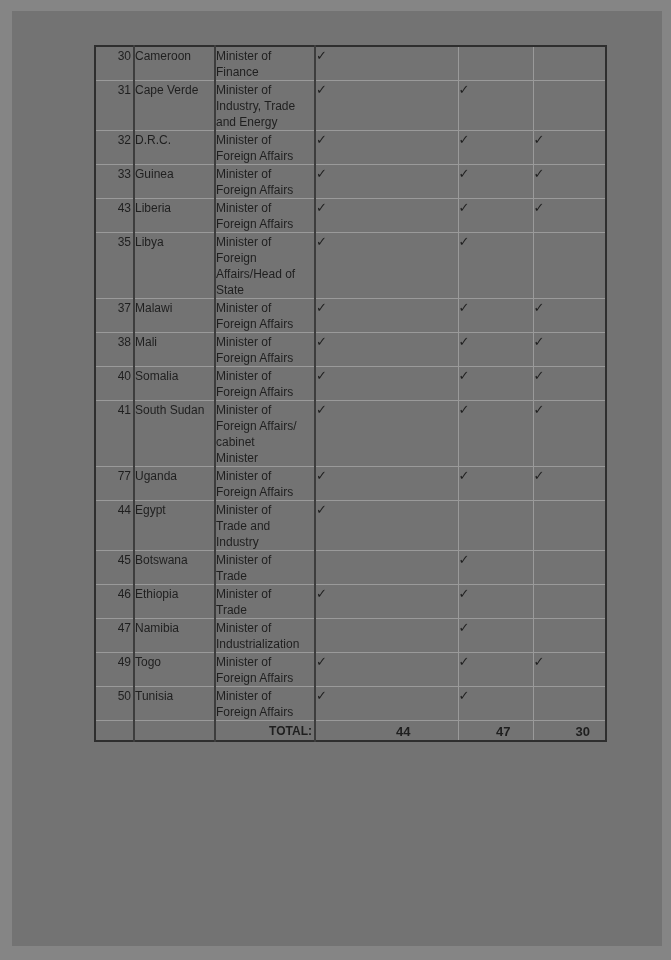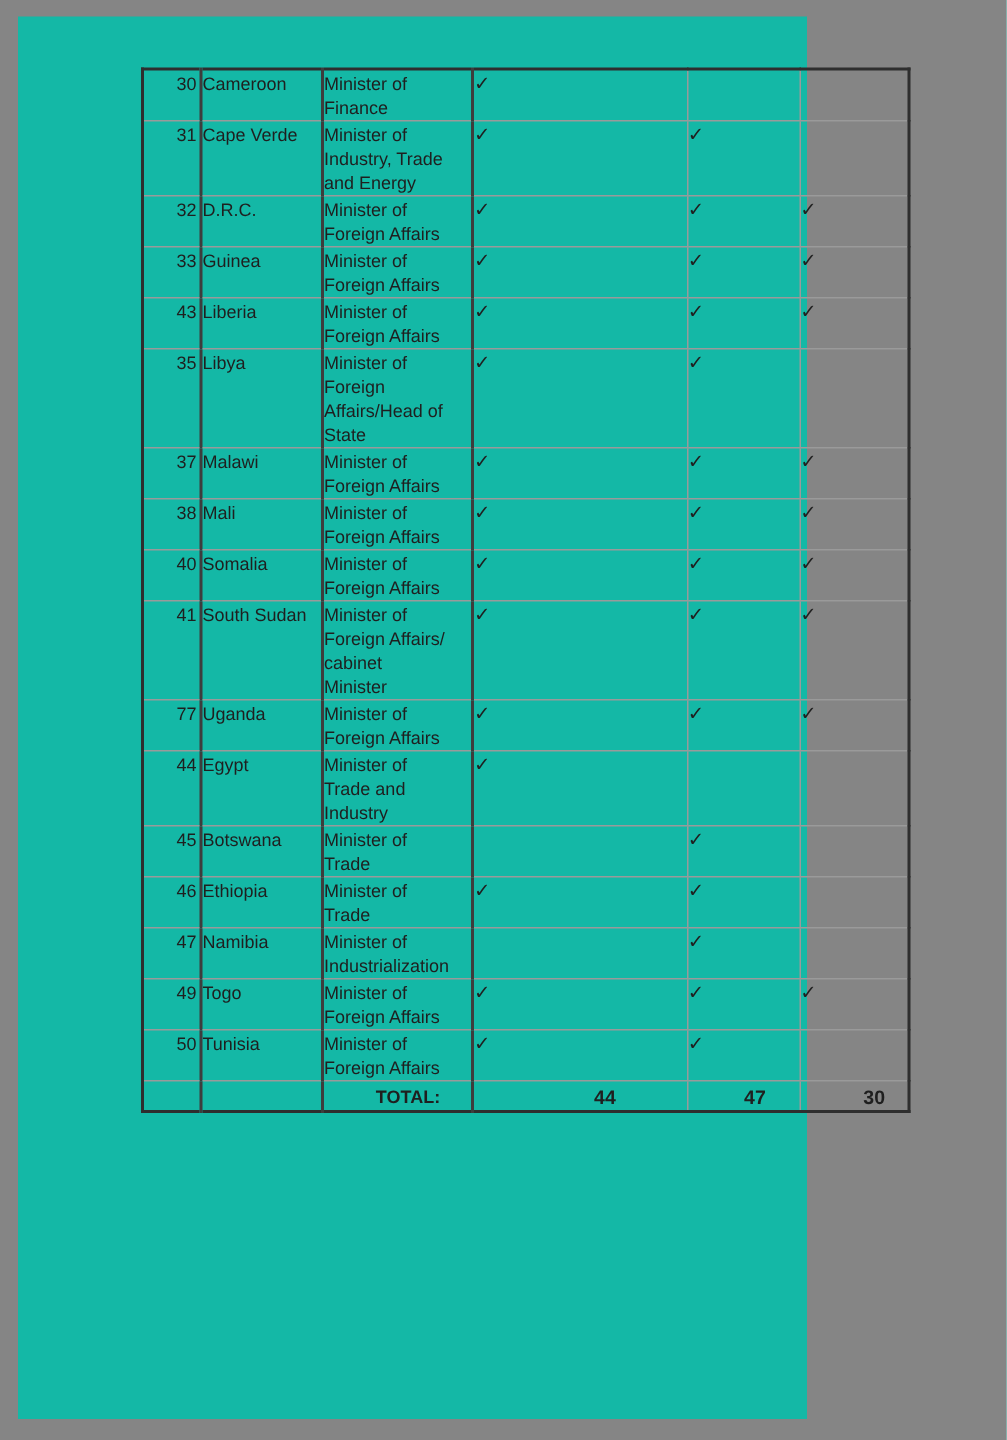--- a/index.html
+++ b/index.html
@@ -10,22 +10,22 @@
   }
   .canvas {
     position: relative;
     width: 671px; height: 960px;
     background: #858585;
     overflow: hidden;
   }
   .page {
     position: absolute;
     left: 12px; top: 11px;
-    width: 526px; height: 935px;
-    background: #14b8a6;
+    width: 650px; height: 935px;
+    background: #737373;
   }
   table.doc-table {
     position: absolute;
     left: 82px; top: 34px;
     width: 511px;
     border-collapse: collapse;
     table-layout: fixed;
     border: 2px solid #2e2e2e;
     color: #1f1f1f;
     font-size: 12px;
@@ -48,21 +48,21 @@
   .c-minister { padding-left: 7px; white-space: pre-line; }
   .c-check    { padding-left: 23px; font-size: 13px; }
   .check-glyph { display: inline-block; }
   .total-row td {
     font-weight: bold;
     height: 18px;
     line-height: 17px;
     vertical-align: middle;
     border-top: 1px solid #a8a8a8;
   }
-  .total-row .c-minister { text-align: center; padding-left: 16px; }
+  .total-row .c-minister { text-align: right; padding-left: 16px; }
   .total-row .t1 { text-align: right; padding-right: 47px; }
   .total-row .t2 { text-align: right; padding-right: 22px; }
   .total-row .t3 { text-align: right; padding-right: 15px; }
 </style>
 </head>
 <body>
 
 <div class="canvas">
   <div class="page">
     <table class="doc-table">

